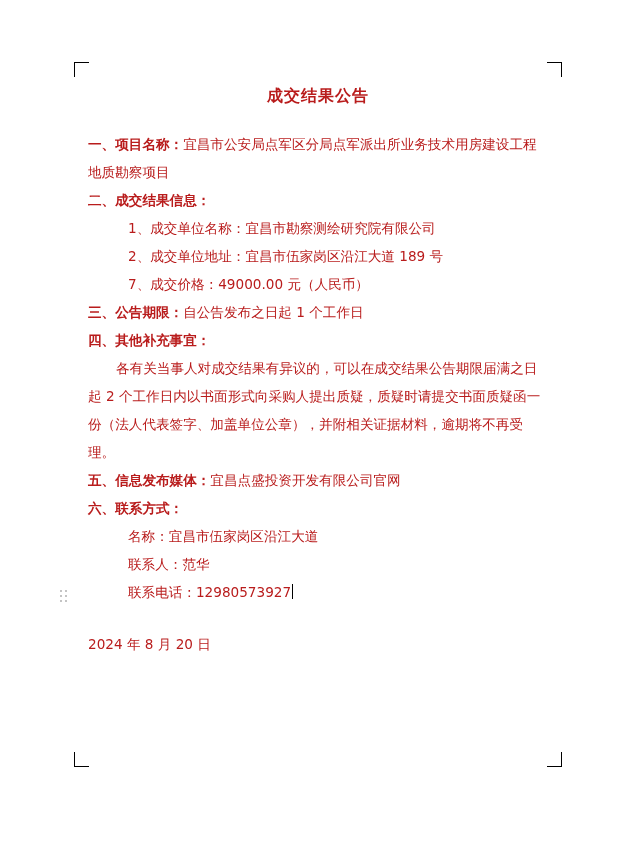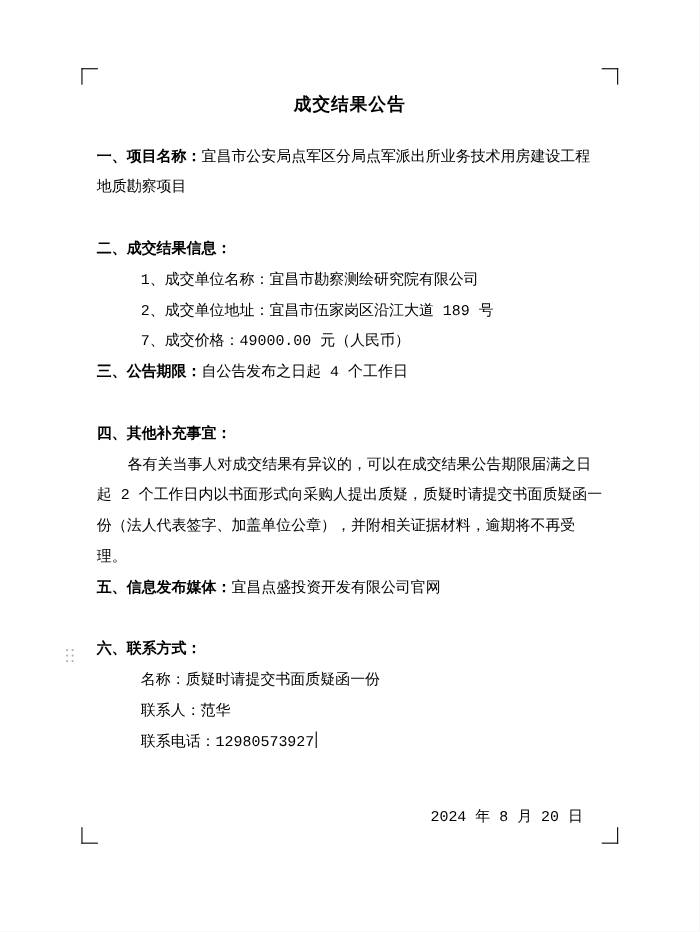--- a/index.html
+++ b/index.html
@@ -31,50 +31,48 @@
   .mark.bl { left: 74px;  bottom: 80px; border-left: 1px solid #000; border-bottom: 1px solid #000; }
   .mark.br { right: 74px; bottom: 80px; border-right: 1px solid #000; border-bottom: 1px solid #000; }
 
   .content {
     position: absolute;
     left: 88px;
     top: 74px;
     width: 460px;
     font-size: 13.6px;
     line-height: 28px;
-    color: #000000;
-    font-family: Liberation Mono, monospace;
+    color: #b91c1c;
   }
   .doc-title {
     text-align: center;
     font-weight: bold;
     font-size: 16px;
     letter-spacing: 1px;
     margin: 8px 0 20px 0;
   }
   .para {
     margin: 0;
     text-indent: 0;
   }
   .heading {
     font-weight: bold;
-    margin-top: 28px;
   }
   .sub {
     padding-left: 40px;
   }
   .body-indent {
     text-indent: 28px;
   }
   .plain-indent {
     padding-left: 40px;
   }
   .date-line {
-    margin-top: 40px;
-    text-align: right;
+    margin-top: 24px;
+    text-align: left;
     padding-right: 18px;
   }
   .caret {
     display: inline-block;
     width: 1px;
     height: 15px;
     background: #000;
     vertical-align: -2px;
     margin-left: 1px;
   }
@@ -122,28 +120,28 @@
     <div class="doc-title">成交结果公告</div>
 
     <p class="para"><span class="heading">一、项目名称：</span><span>宜昌市公安局点军区分局点军派出所业务技术用房建设工程地质勘察项目</span></p>
 
     <p class="para heading">二、成交结果信息：</p>
 
     <p class="para sub">1、成交单位名称：宜昌市勘察测绘研究院有限公司</p>
     <p class="para sub">2、成交单位地址：宜昌市伍家岗区沿江大道 189 号</p>
     <p class="para sub">7、成交价格：49000.00 元（人民币）</p>
 
-    <p class="para"><span class="heading">三、公告期限：</span><span>自公告发布之日起 4 个工作日</span></p>
+    <p class="para"><span class="heading">三、公告期限：</span><span>自公告发布之日起 1 个工作日</span></p>
 
     <p class="para heading">四、其他补充事宜：</p>
     <p class="para body-indent">各有关当事人对成交结果有异议的，可以在成交结果公告期限届满之日起 2 个工作日内以书面形式向采购人提出质疑，质疑时请提交书面质疑函一份（法人代表签字、加盖单位公章），并附相关证据材料，逾期将不再受理。</p>
 
     <p class="para"><span class="heading">五、信息发布媒体：</span><span>宜昌点盛投资开发有限公司官网</span></p>
 
     <p class="para heading">六、联系方式：</p>
-    <p class="para plain-indent">名称：质疑时请提交书面质疑函一份</p>
+    <p class="para plain-indent">名称：宜昌市伍家岗区沿江大道</p>
     <p class="para plain-indent">联系人：范华</p>
     <p class="para plain-indent"><span>联系电话：12980573927</span><span class="caret"></span></p>
 
     <p class="para date-line">2024 年 8 月 20 日</p>
 
   </div>
 </div>
 
 </body></html>

